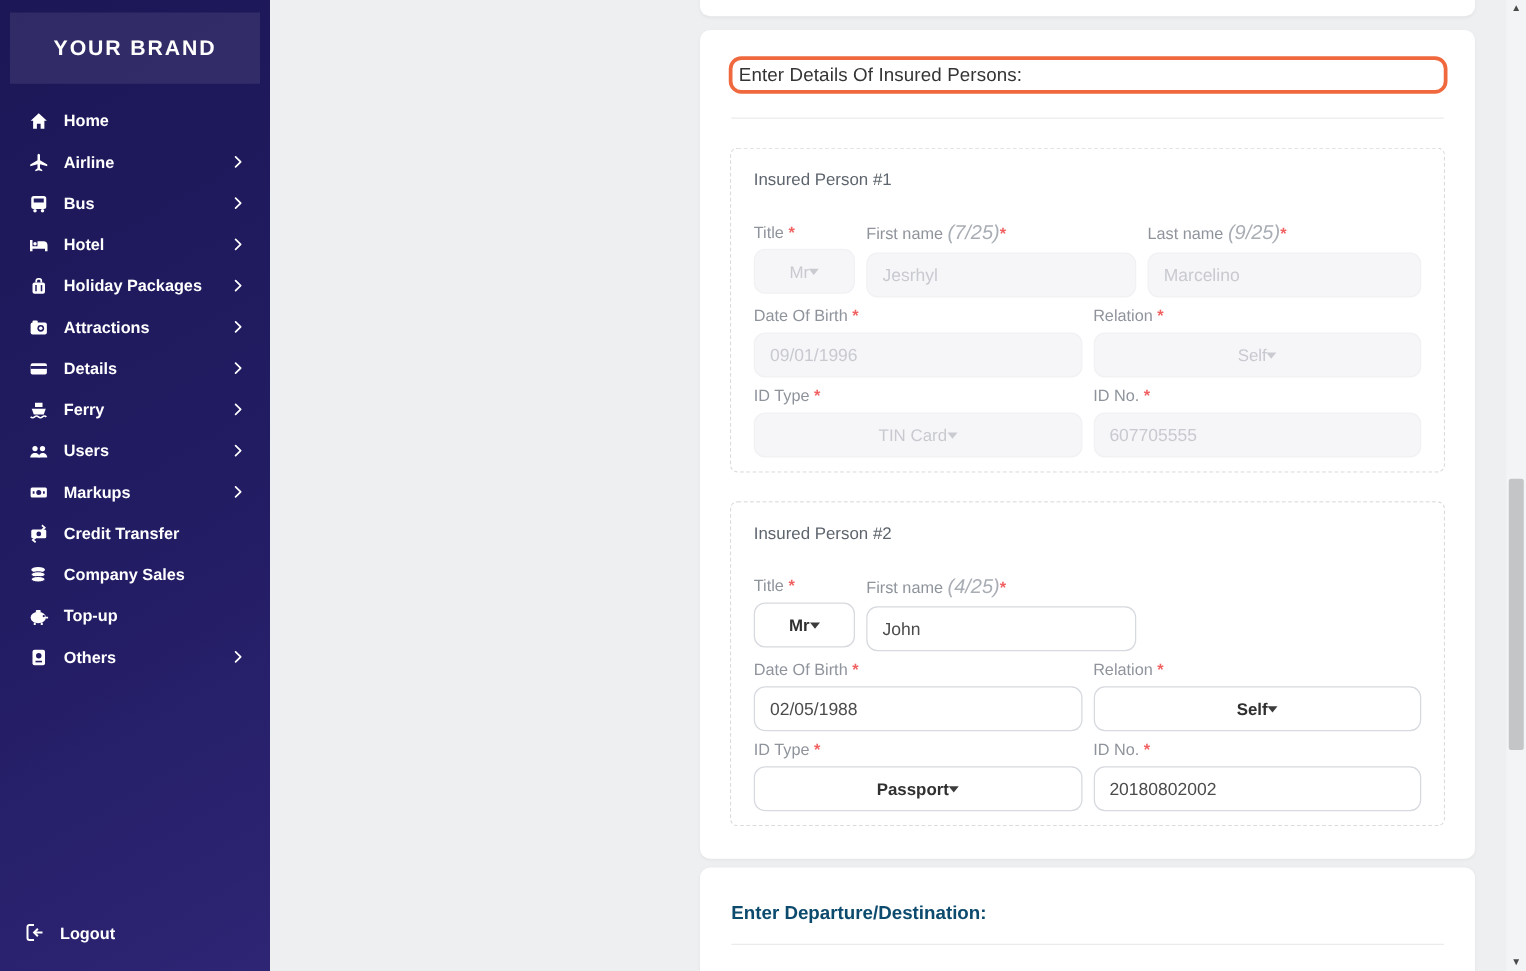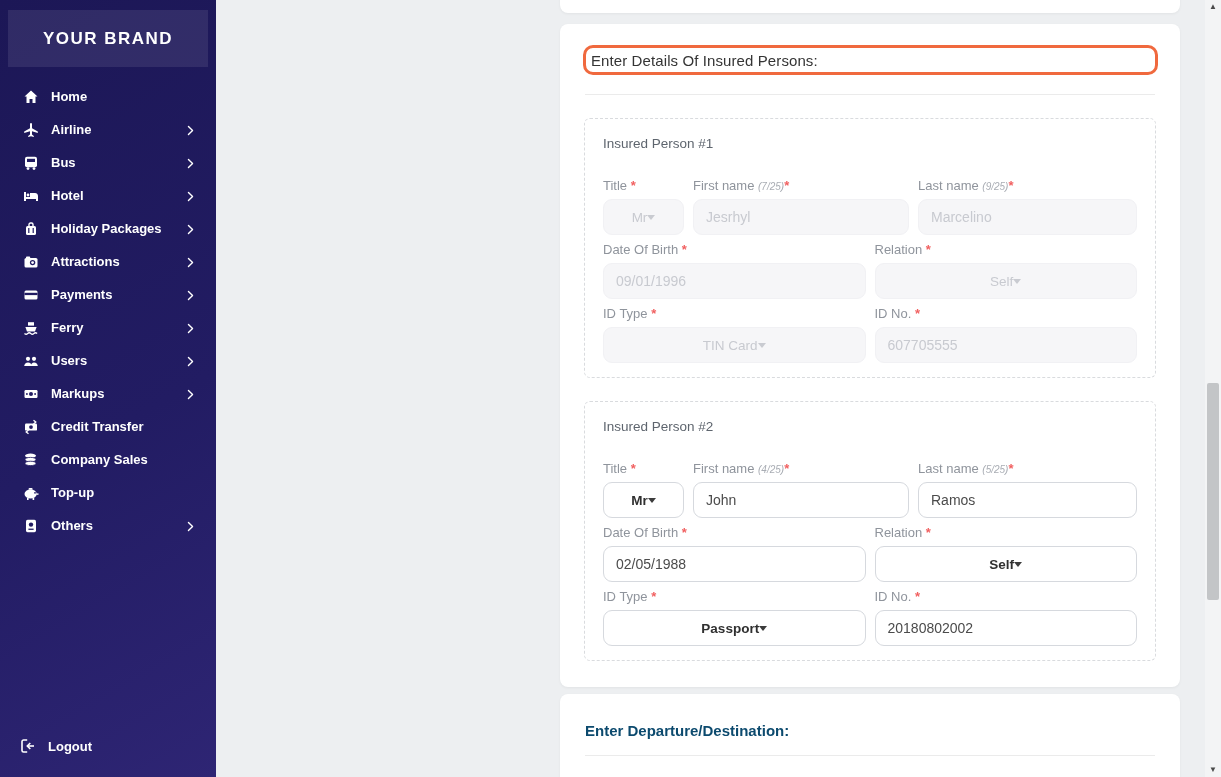--- a/index.html
+++ b/index.html
@@ -62,21 +62,21 @@
     margin:23px 24px 0; height:260px;
     border:1px dashed #d9dbde; border-radius:6px;
     padding:17px 18px 0;
   }
   .person-heading { font-size:13.5px; color:#5e656e; margin-bottom:27px; font-weight:normal; }
   .frow { display:grid; column-gap:9px; margin-bottom:7px; }
   .frow.r1 { grid-template-columns:81px 216px 1fr; }
   .frow.r2 { grid-template-columns:1fr 1fr; }
   .fgroup { display:flex; flex-direction:column; }
   .field-label { font-size:13px; color:#8f949c; margin-bottom:6px; white-space:nowrap; }
-  .field-label .counter { font-style:italic; font-size:10px; color:#a9adb4; }
+  .field-label .counter { font-style:italic; font-size:16px; color:#a9adb4; }
   .field-label .req { color:#f16060; font-weight:bold; }
   .ctrl {
     height:36px; border-radius:9px; font-size:14px;
     display:flex; align-items:center; padding:0 12px;
     background:#fff; border:1px solid #d6d9de; color:#4b4b4b;
     width:100%; font-family:"Liberation Sans", sans-serif;
   }
   input.ctrl { outline:none; }
   .select { justify-content:center; cursor:pointer; }
   .select .val { font-weight:bold; color:#303030; font-size:13.5px; }
@@ -195,21 +195,21 @@
             <polyline points="5.5,3 10.5,8 5.5,13" stroke="#fff" stroke-width="1.7" stroke-linecap="round" stroke-linejoin="round"></polyline>
           </svg></span>
       </div>
       <div class="nav-item">
         <span class="nav-icon">
           <svg viewBox="0 0 16 16" xmlns="http://www.w3.org/2000/svg" fill="#fff">
             <rect x="1.5" y="3.5" width="13" height="9" rx="1.5"></rect>
             <rect x="1.5" y="5.8" width="13" height="2.3" fill="#221c63"></rect>
           </svg>
         </span>
-        <span class="nav-label">Payments</span>
+        <span class="nav-label">Details</span>
         <span class="nav-chevron"><svg viewBox="0 0 16 16" xmlns="http://www.w3.org/2000/svg" fill="none">
             <polyline points="5.5,3 10.5,8 5.5,13" stroke="#fff" stroke-width="1.7" stroke-linecap="round" stroke-linejoin="round"></polyline>
           </svg></span>
       </div>
       <div class="nav-item">
         <span class="nav-icon">
           <svg viewBox="0 0 16 16" xmlns="http://www.w3.org/2000/svg" fill="#fff">
             <rect x="5" y="2.2" width="6" height="3.4"></rect>
             <path d="M2.4 7h11.2L12 11.6H4z"></path>
             <path d="M1.5 13.5c1 .9 2.2.9 3.2 0s2.1-.9 3.1 0 2.1.9 3.1 0 2.2-.9 3.2 0" fill="none" stroke="#fff" stroke-width="1.3"></path>
@@ -369,24 +369,20 @@
             <span class="field-label">Title <span class="req">*</span></span>
             <div class="ctrl select">
               <span class="val">Mr</span>
               <span class="caret"></span>
             </div>
           </div>
           <div class="fgroup">
             <span class="field-label">First name <span class="counter">(4/25)</span><span class="req">*</span></span>
             <input class="ctrl" type="text" value="John" style="">
           </div>
-          <div class="fgroup">
-            <span class="field-label">Last name <span class="counter">(5/25)</span><span class="req">*</span></span>
-            <input class="ctrl" type="text" value="Ramos" style="">
-          </div>
         </div>
         <div class="frow r2">
           <div class="fgroup">
             <span class="field-label">Date Of Birth <span class="req">*</span></span>
             <input class="ctrl" type="text" value="02/05/1988" style="">
           </div>
           <div class="fgroup">
             <span class="field-label">Relation <span class="req">*</span></span>
             <div class="ctrl select">
               <span class="val">Self</span>

